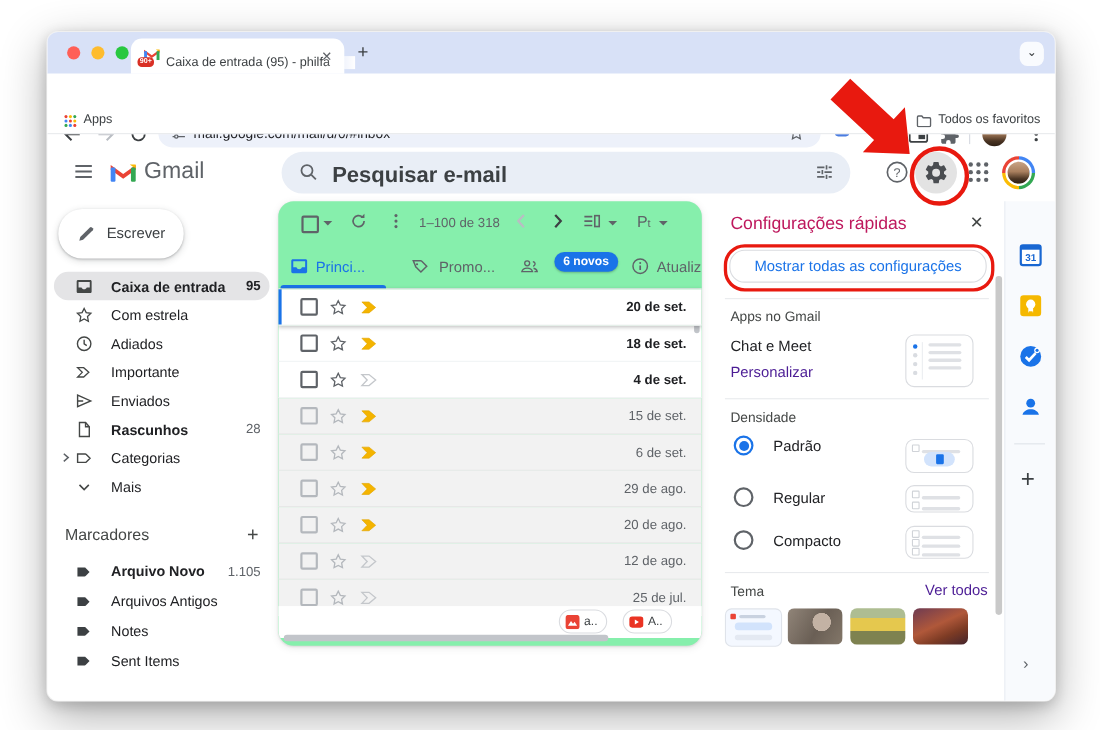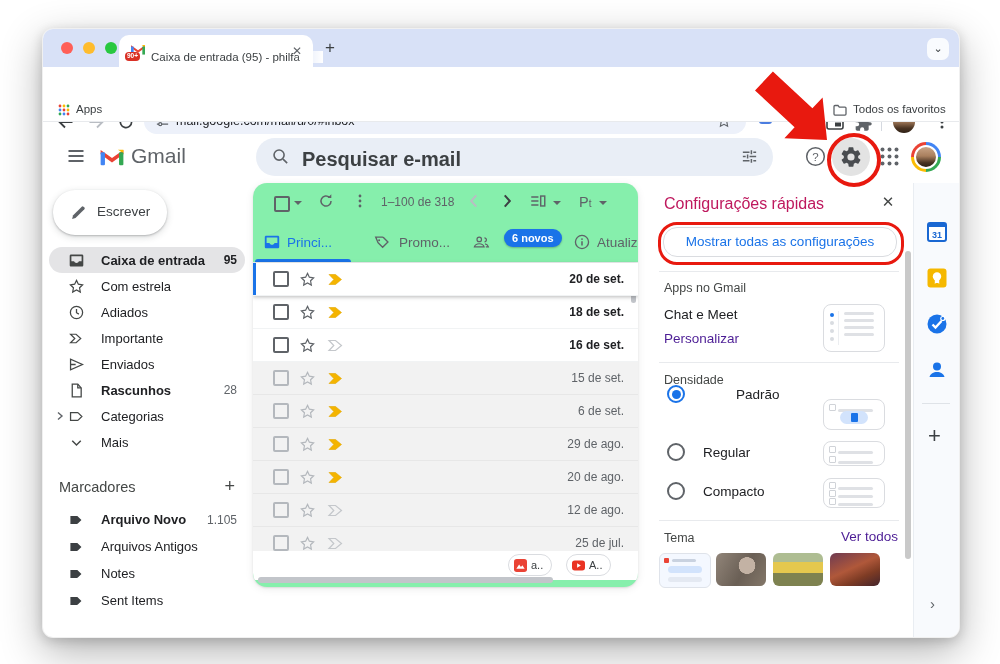--- a/index.html
+++ b/index.html
@@ -519,21 +519,21 @@
             <span class="st ic">
               <svg viewBox="0 0 20 20">
                 <path fill="none" stroke="currentColor" stroke-width="1.4" d="M10 2.8l2.2 4.5 5 .7-3.6 3.5.9 5-4.5-2.4-4.5 2.4.9-5L2.8 8l5-.7z"></path>
               </svg>
             </span>
             <span class="imp ic">
               <svg viewBox="0 0 17 17">
                 <polygon fill="none" stroke="#c4c7cb" stroke-width="1.2" points="2,3.5 8.5,3.5 14.5,8.5 8.5,13.5 2,13.5 6.8,8.5"></polygon>
               </svg>
             </span>
-            <span class="dt">16 de set.</span>
+            <span class="dt">4 de set.</span>
           </div>
           <div class="mrow read">
             <span class="cb"></span>
             <span class="st ic">
               <svg viewBox="0 0 20 20">
                 <path fill="none" stroke="currentColor" stroke-width="1.4" d="M10 2.8l2.2 4.5 5 .7-3.6 3.5.9 5-4.5-2.4-4.5 2.4.9-5L2.8 8l5-.7z"></path>
               </svg>
             </span>
             <span class="imp ic">
               <svg viewBox="0 0 17 17">
@@ -658,21 +658,21 @@
       <div class="mini-line"></div>
           <div class="mini-line"></div>
           <div class="mini-line"></div>
           <div class="mini-line"></div>
     </div>
   </div>
   <div class="sp-divider" style="top:333px"></div>
 
   <span class="sp-section" style="top:344px">Densidade</span>
   <div id="density">
-        <div class="dens-row" style="top: 353px; gap: 33px;">
+        <div class="dens-row" style="top: 364px;">
           <span class="radio on"></span>
           <span class="dens-lbl">Padrão</span>
         </div>
         <div class="dens-row" style="top: 411px;">
           <span class="radio"></span>
           <span class="dens-lbl">Regular</span>
         </div>
         <div class="dens-row" style="top: 450px;">
           <span class="radio"></span>
           <span class="dens-lbl">Compacto</span>

